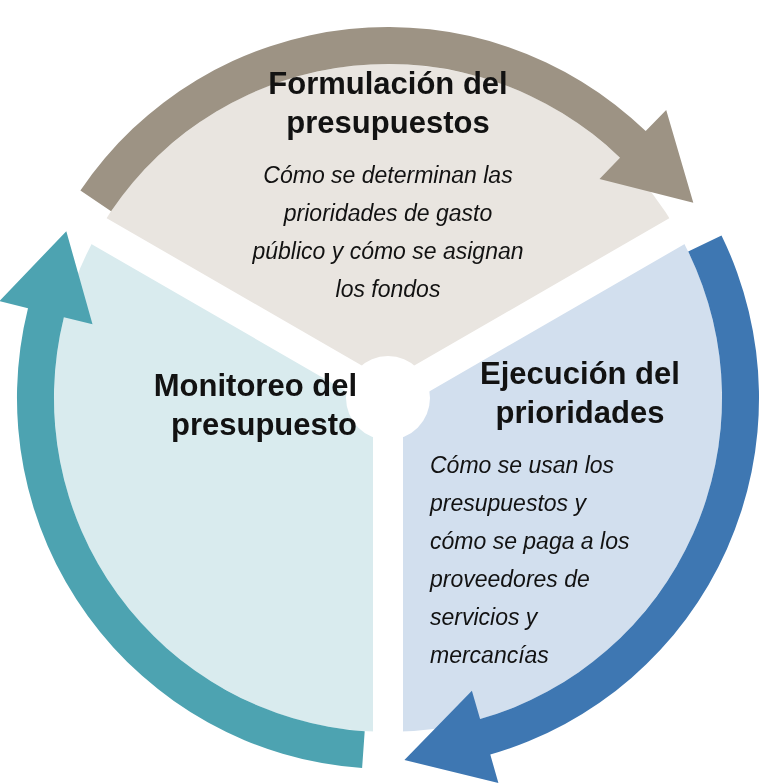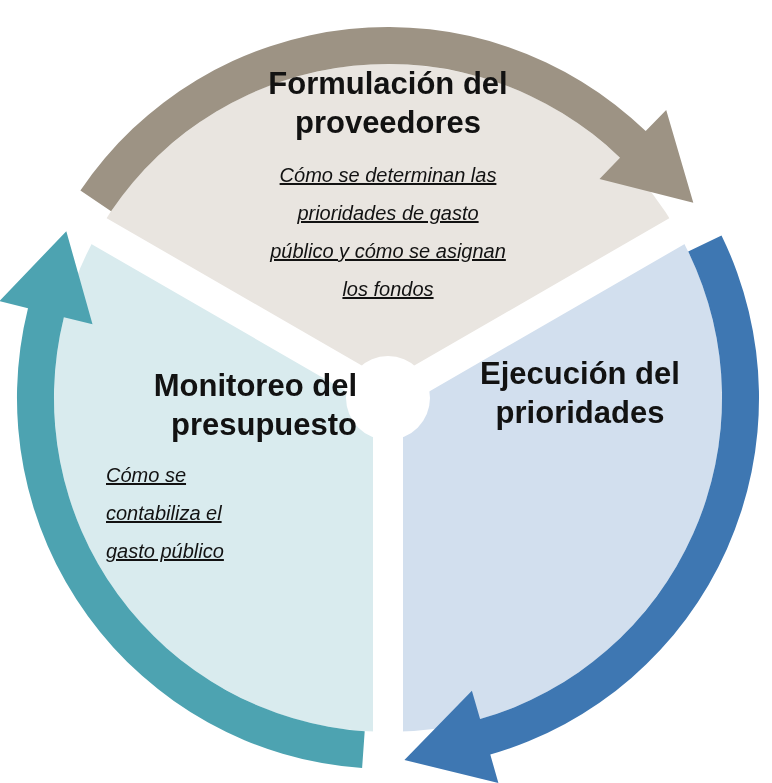--- a/index.html
+++ b/index.html
@@ -17,24 +17,23 @@
     position:absolute;
     font-weight:700;
     font-size:31px;
     line-height:39px;
     white-space:pre-line;
     text-align:right;
   }
   .seg-body{
     position:absolute;
     font-style:italic;
-    font-size:20px;
+    font-size:23px;
     line-height:38px;
     white-space:pre-line;
-    text-decoration:underline;
   }
   .t-center{text-align:center;}
   
   .title-formulacion{left:198px; top:64px;  width:380px;}
   .body-formulacion {left:193px; top:156px; width:390px;}
   .title-monitoreo  {left:87px;  top:366px; width:270px;}
   .body-monitoreo   {left:106px; top:456px; width:250px;}
   .title-ejecucion  {left:452px; top:354px; width:256px;}
   .body-ejecucion   {left:430px; top:446px; width:290px;}
 </style>
@@ -51,28 +50,31 @@
 
     <path id="separators" fill="none" stroke-width="30" d="M 388 398 L 388.0 750.0 M 388 398 L 83.2 222.0 M 388 398 L 692.8 222.0" stroke="#ffffff"></path>
     <circle id="center-gap" r="42" cx="388" cy="398" fill="#ffffff"></circle>
 
     <path id="arrow-formulacion" d="M 80.4 190.5 A 371 371 0 0 1 645.7 131.1 L 666.2 109.9 L 693.3 202.8 L 599.5 179.0 L 620.0 157.7 A 334 334 0 0 0 111.1 211.2 Z" fill="#9d9384"></path>
     <path id="arrow-ejecucion" d="M 721.5 235.4 A 371 371 0 0 1 490.3 754.6 L 498.4 783.0 L 404.4 760.0 L 471.9 690.7 L 480.1 719.1 A 334 334 0 0 0 688.2 251.6 Z" fill="#3e77b2"></path>
     <path id="arrow-monitoreo" d="M 362.1 768.1 A 371 371 0 0 1 28.0 308.2 L -0.6 301.1 L 66.3 231.2 L 92.5 324.3 L 63.9 317.2 A 334 334 0 0 0 364.7 731.2 Z" fill="#4da3b1"></path>
   </svg>
 
   <div class="seg-title t-center title-formulacion">Formulación del
-proveedores</div>
+presupuestos</div>
   <div class="seg-body t-center body-formulacion">Cómo se determinan las
 prioridades de gasto
 público y cómo se asignan
 los fondos</div>
 
   <div class="seg-title title-monitoreo">Monitoreo del
 presupuesto</div>
-  <div class="seg-body body-monitoreo">Cómo se
-contabiliza el
-gasto público</div>
 
   <div class="seg-title t-center title-ejecucion">Ejecución del
 prioridades</div>
+  <div class="seg-body body-ejecucion">Cómo se usan los
+presupuestos y
+cómo se paga a los
+proveedores de
+servicios y
+mercancías</div>
 
 </div>
 
 </body></html>

